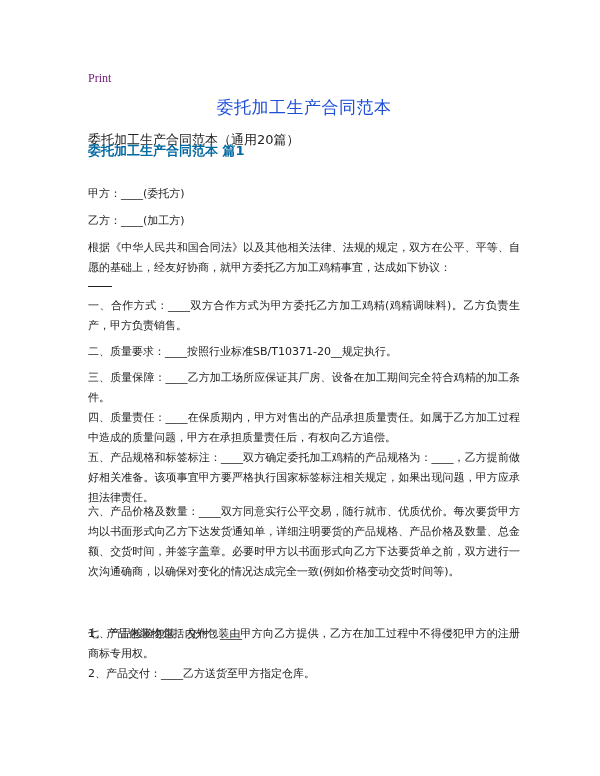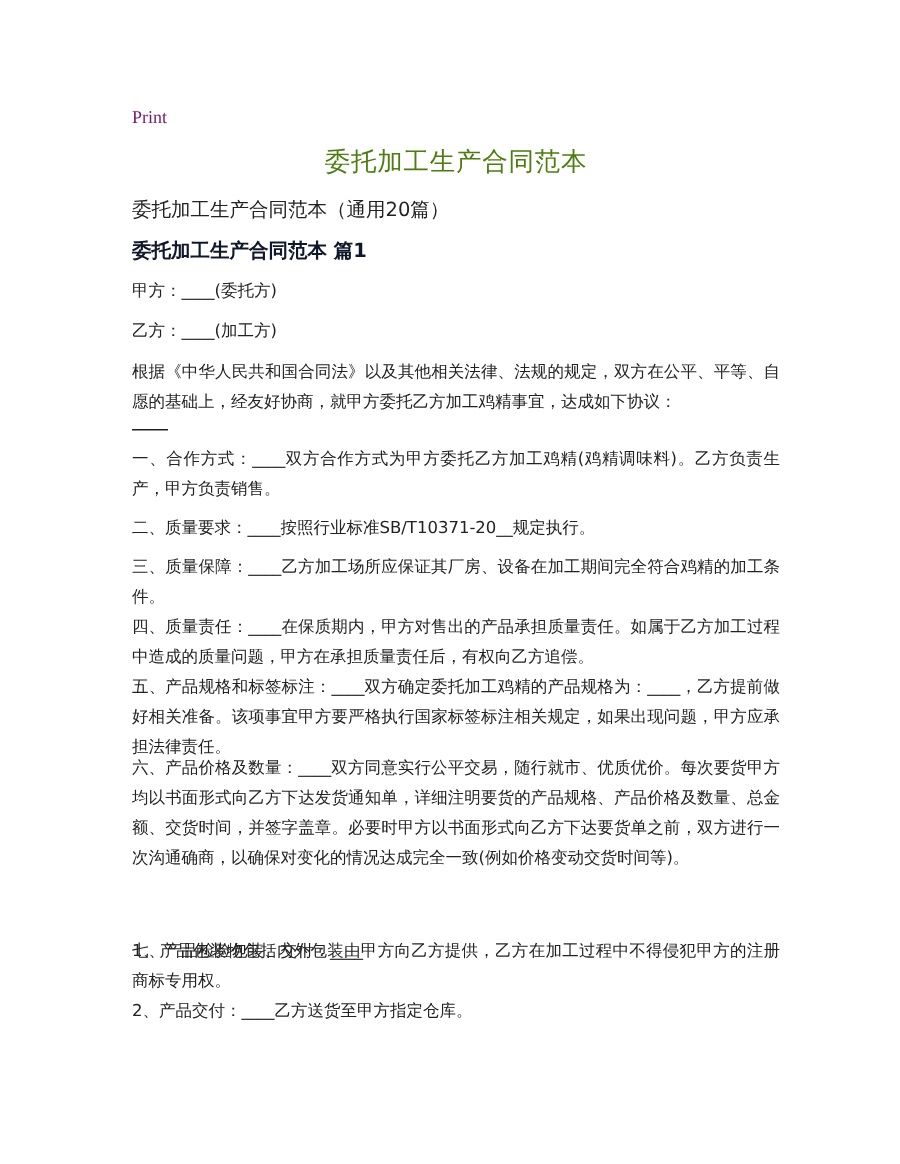--- a/index.html
+++ b/index.html
@@ -30,36 +30,36 @@
       color: #701a75;
     }
     .doc-title {
       position: absolute;
       top: 96px;
       left: 0;
       width: 432px;
       text-align: center;
       font-size: 17px;
       letter-spacing: 0.5px;
-      color: #4d7c0f;
+      color: #1d4ed8;
     }
     .subtitle {
       position: absolute;
       top: 131px;
       left: 0;
       font-size: 13px;
       text-align: right;
     }
     .section-heading {
       position: absolute;
-      top: 158px;
+      top: 142px;
       left: 0;
       font-size: 13px;
       font-weight: bold;
-      color: #0f172a;
+      color: #0369a1;
     }
     .para {
       position: absolute;
       left: 0;
       width: 432px;
       font-size: 11px;
       line-height: 20px;
       text-align: justify;
     }
     .blank-line {

